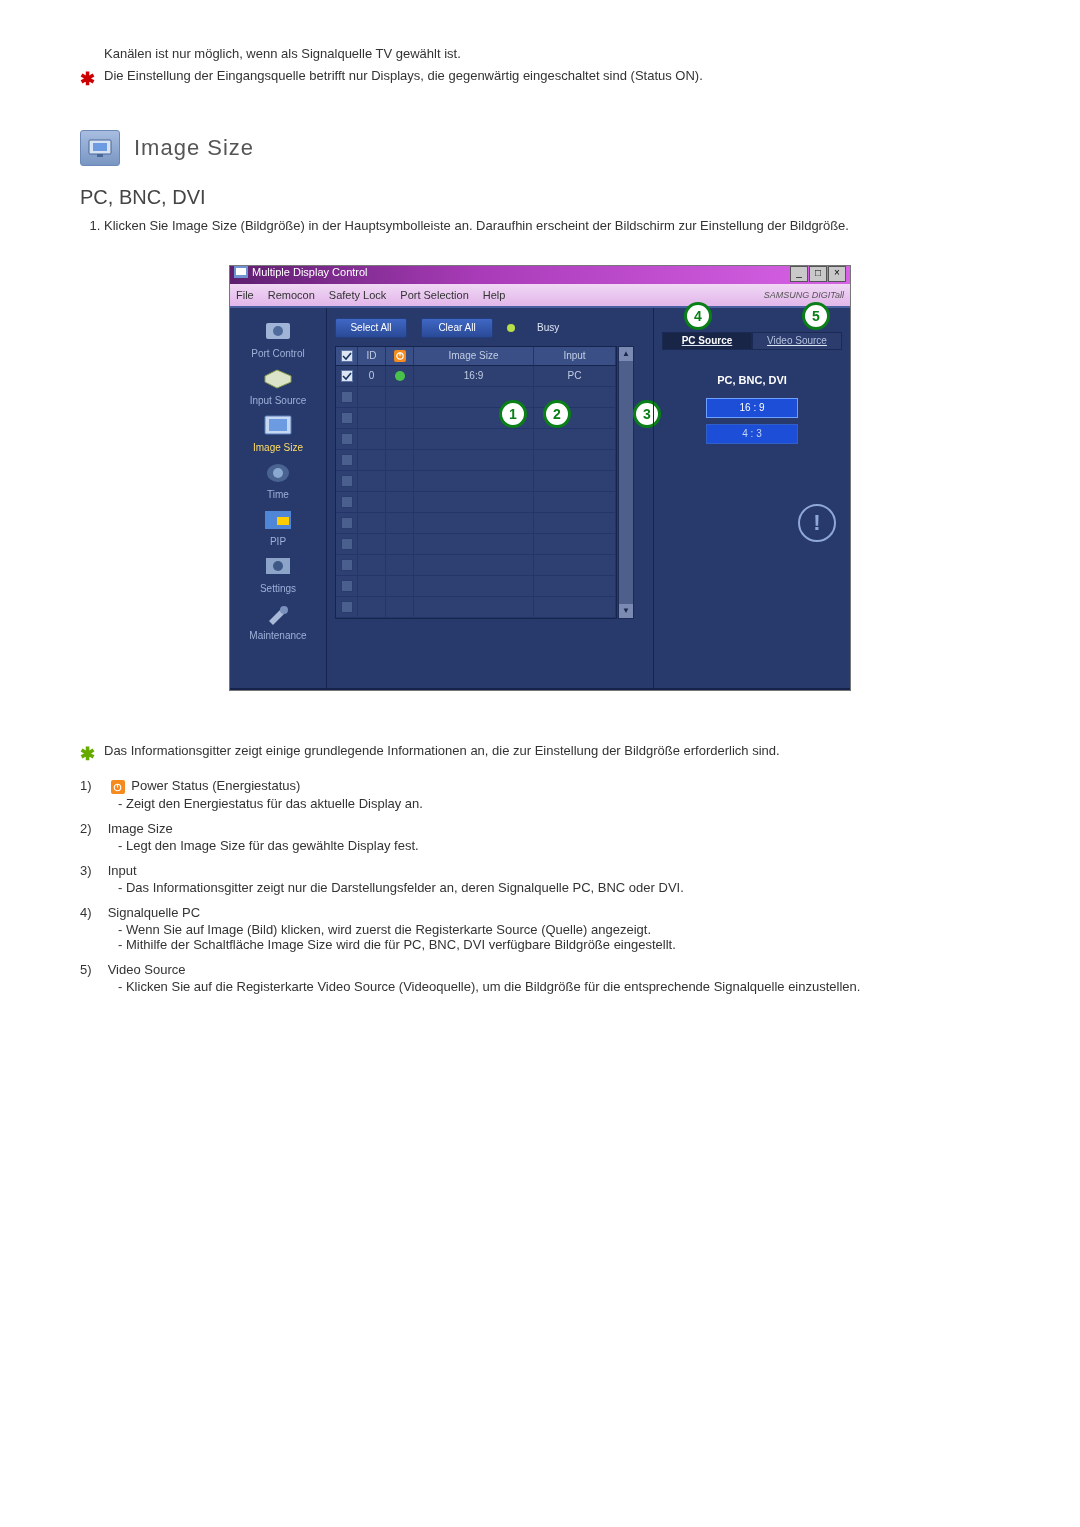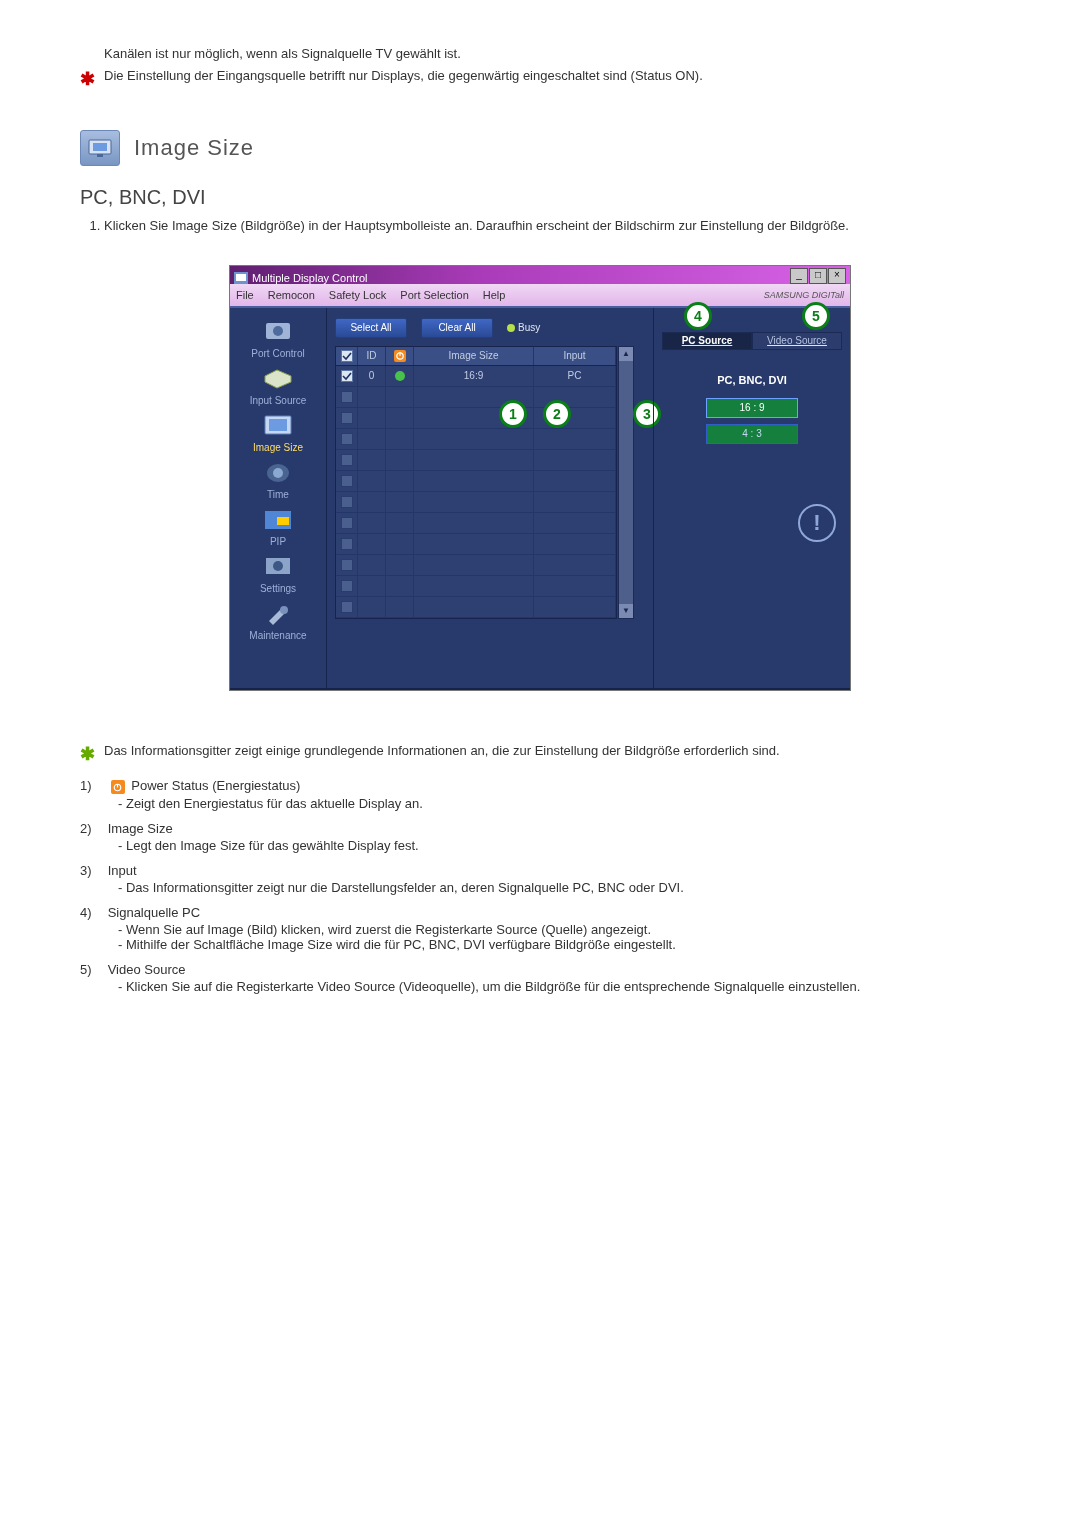--- a/index.html
+++ b/index.html
@@ -67,21 +67,21 @@
   border: 1px solid #777;
   background: #1b2c52;
   font-family: Tahoma, Arial, sans-serif;
   font-size: 11px;
   color: #dde4f2;
   position: relative;
 }
 .mdc-titlebar {
   height: 18px;
   background: linear-gradient(to right, #5e1f6f 0%, #a93bb8 40%, #d862e6 100%);
-  display: flex; align-items: flex-end;
+  display: flex; align-items: flex-start;
   padding: 0 4px;
   justify-content: space-between;
 }
 .mdc-titlebar-left { display: flex; align-items: center; gap: 4px; }
 .mdc-titlebar-title { color: #fff; font-size: 11px; }
 .mdc-winicons { display: flex; gap: 1px; }
 .mdc-winicons div {
   width: 16px; height: 14px; background: #c9c9c9; border: 1px solid #555;
   font-size: 10px; line-height: 12px; text-align: center; color: #000;
 }
@@ -135,21 +135,21 @@
   margin-bottom: 8px;
 }
 .tool-btn {
   width: 70px; height: 18px;
   background: linear-gradient(#3f67c4, #2a4a97);
   border: 1px solid #253f7e;
   color: #fff; font-size: 10px;
   text-align: center; line-height: 18px;
   border-radius: 2px;
 }
-.busy { display: flex; align-items: center; gap: 3px; color: #dde4f2; font-size: 10px; }
+.busy { display: flex; align-items: center; gap: 22px; color: #dde4f2; font-size: 10px; }
 .busy-dot { width: 8px; height: 8px; background: #b6e048; border-radius: 50%; }
 
 .grid-table {
   border: 1px solid #17254e;
   background: #2e4072;
   width: 280px;
   font-size: 10px;
 }
 .grid-hdr, .grid-row {
   display: grid;
@@ -190,21 +190,21 @@
   background: #2b3c6d; color: #b5c2df;
 }
 .src-tab.active { background: #182547; color: #fff; font-weight: bold; }
 .panel-label {
   text-align: center; font-size: 11px; font-weight: bold; color: #fff;
   margin: 24px 0 12px 0;
 }
 .ratio-btn {
   width: 90px; height: 18px; margin: 6px auto;
   border: 1px solid #305fc7;
-  background: #15803d;
+  background: #1d4ed8;
   color: #c7d6f6; font-size: 10px;
   display: flex; align-items: center; justify-content: center;
 }
 .ratio-btn.sel { border-color: #6ea0ff; color: #fff; }
 .warn-icon {
   width: 34px; height: 34px;
   border: 2px solid #8fa8d6; border-radius: 50%;
   display: flex; align-items: center; justify-content: center;
   color: #8fa8d6; font-size: 22px; font-weight: bold;
   margin: 60px 6px 6px auto;

